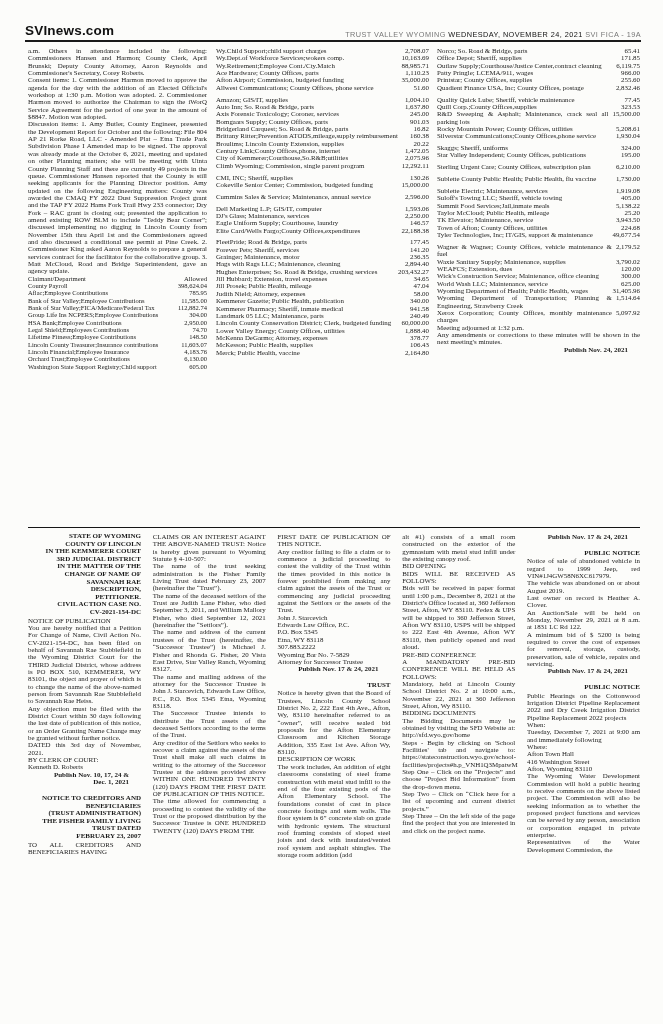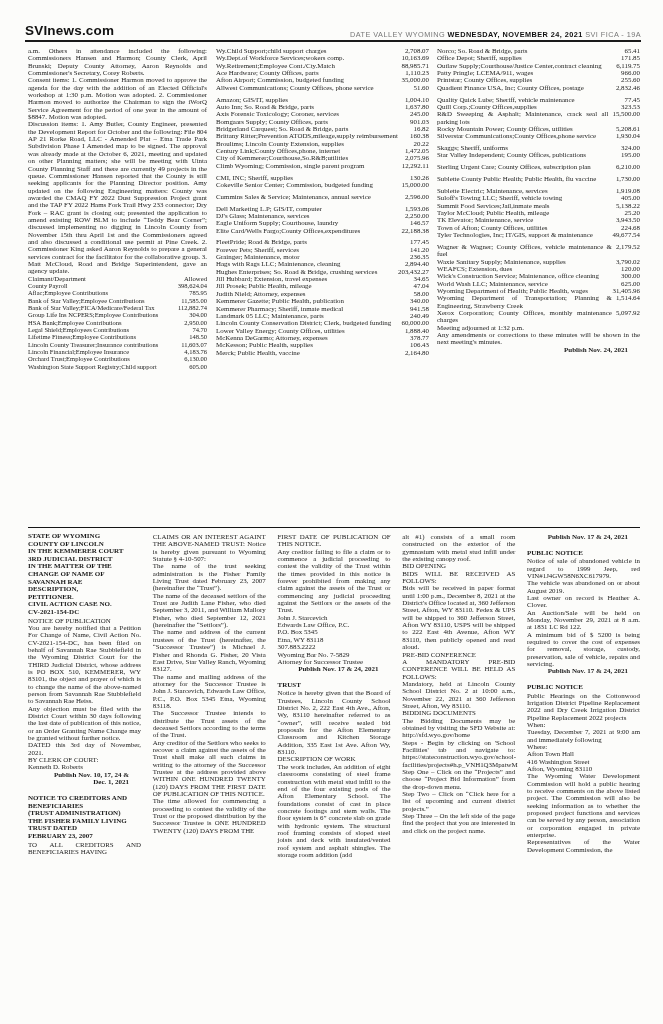--- a/index.html
+++ b/index.html
@@ -7,53 +7,53 @@
   #page{
     position:relative;width:663px;height:1024px;background:#fcfcfa;
     font-family:"Liberation Serif","DejaVu Serif",serif;color:#1b1b1b;
     overflow:hidden;margin:0 auto;
   }
   
   #masthead{position:absolute;top:23px;left:25px;font-family:"Liberation Sans",sans-serif;
     font-weight:bold;font-size:13.5px;letter-spacing:.2px;color:#111;}
   #header-right{position:absolute;top:30px;right:22px;font-family:"Liberation Sans",sans-serif;
     font-size:7.3px;letter-spacing:.45px;color:#777;white-space:nowrap;}
-  #header-right .hdate{color:#111;font-weight:bold;}
+  #header-right .hdate{color:#111;font-weight:normal;}
   #header-rule{position:absolute;top:40px;left:25px;right:22px;height:2.4px;background:#1a1a1a;}
   
   #top-section{position:absolute;top:47px;left:28px;right:23px;height:474px;overflow:hidden;
     display:flex;}
   #minutes-col{width:179px;margin-right:9px;}
   #claims-col2{width:213px;margin-right:8px;}
   #claims-col3{flex:1;}
   .payroll-head{display:flex;justify-content:space-between;font-size:6.7px;line-height:7.35px;}
   .claim{font-size:6.9px;line-height:7.35px;text-align:justify;overflow:hidden;}
   .claim .amt{float:right;padding-left:4px;}
   .claim.gap{margin-top:4.5px;}
   #payroll-rows .claim{font-size:6.5px;}
   .b-p{font-size:6.9px;line-height:7.35px;text-align:justify;margin:0;}
   .b-pl{font-size:6.9px;line-height:7.35px;margin:0;}
-  .b-h{font-size:7px;line-height:7.6px;font-weight:bold;text-align:left;margin:0;}
+  .b-h{font-size:7px;line-height:7.6px;font-weight:bold;text-align:right;margin:0;}
   .b-pub{font-size:7px;line-height:7.6px;font-weight:bold;text-align:right;margin:1px 12px 1px;}
   .b-gap{height:7px;}
   
   #mid-rule{position:absolute;top:527px;left:28px;right:23px;height:1.4px;background:#161616;}
   
   #notices-section{position:absolute;top:533px;left:28px;right:23px;height:487px;overflow:hidden;
     display:flex;justify-content:space-between;}
   .ncol{width:113px;}
 </style>
 </head>
 <body>
 
 <div id="page">
 
   <div id="masthead">SVInews.com</div>
 
-  <div id="header-right"><span>DATE VALLEY WYOMING </span><span class="hdate">WEDNESDAY, NOVEMBER 24, 2021</span><span> SVI FICA - 19A</span></div>
+  <div id="header-right"><span>TRUST VALLEY WYOMING </span><span class="hdate">WEDNESDAY, NOVEMBER 24, 2021</span><span> SVI FICA - 19A</span></div>
 
   <div id="header-rule"></div>
 
   <div id="top-section">
     <div id="minutes-col">
       <div>
           <div class="b-p">a.m.  Others in attendance included the following: Commissioners Hansen and Harmon; County Clerk, April Brunski; Deputy County Attorney, Aaron Reynolds and Commissioner's Secretary, Corey Roberts.</div>
           <div class="b-p">Consent items:  1. Commissioner Harmon moved to approve the agenda for the day with the addition of an Elected Official's workshop at 1:30 p.m.  Motion was adopted.  2. Commissioner Harmon moved to authorize the Chairman to sign the iWorQ Service Agreement for the period of one year in the amount of $8847.  Motion was adopted.</div>
           <div class="b-p">Discussion items:  1. Amy Butler, County Engineer, presented the Development Report for October and the following: File 804 AP 21 Rorke Road, LLC - Amended Plat – Etna Trade Park Subdivision Phase I Amended map to be signed. The approval was already made at the October 6, 2021, meeting and updated on other Planning matters; she will be meeting with Uinta County Planning Staff and there are currently 49 projects in the queue. Commissioner Hansen reported that the County is still seeking applicants for the Planning Director position. Amy updated on the following Engineering matters: County was awarded the CMAQ FY 2022 Dust Suppression Project grant and the TAP FY 2022 Hams Fork Trail Hwy 233 connector; Dry Fork – RAC grant is closing out; presented the application to amend existing ROW BLM to include “Teddy Bear Corner”; discussed implementing no digging in Lincoln County from November 15th thru April 1st and the Commissioners agreed and also discussed a conditional use permit at Pine Creek.  2. Commissioner King asked Aaron Reynolds to prepare a general services contract for the facilitator for the collaborative group.  3. Matt McCloud, Road and Bridge Superintendent, gave an agency update.</div>
         </div>

